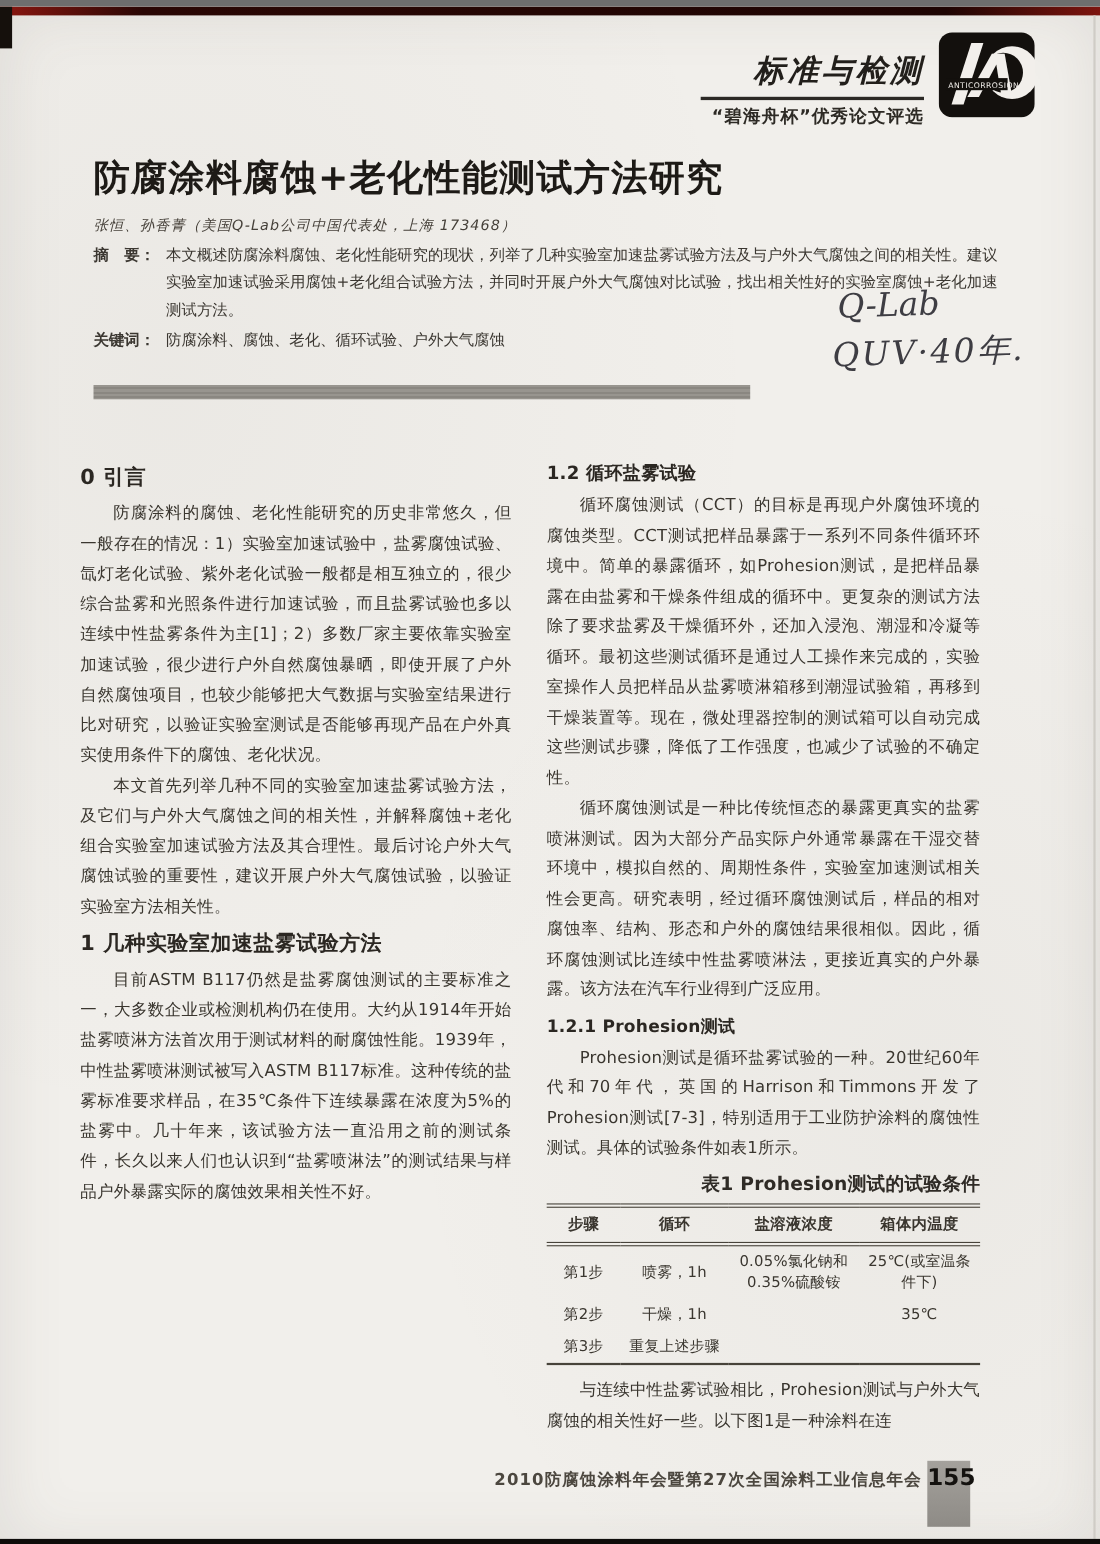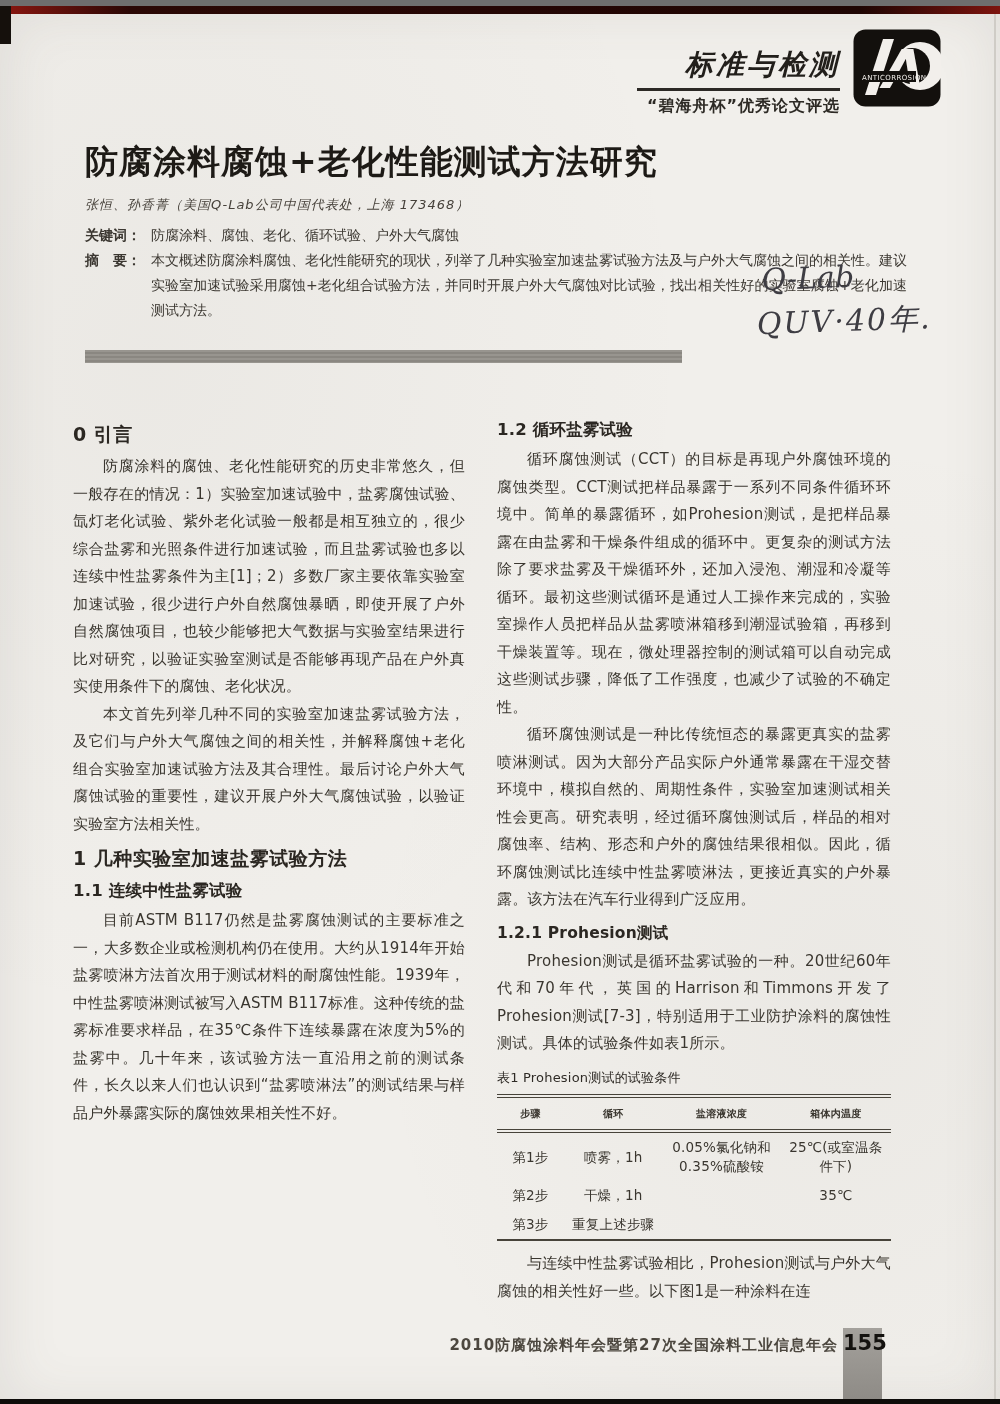--- a/index.html
+++ b/index.html
@@ -58,33 +58,33 @@
   .col { position: absolute; top: 408px; font-size: 15px; line-height: 27.5px;
     text-align: justify; color: #3a362f; letter-spacing: 0.2px; }
   .col-left  { left: 73px;  width: 392px; }
   .col-right { left: 497px; width: 394px; }
   .col p { text-indent: 2em; margin: 0; }
   .h-major { font-size: 19px; font-weight: bold; color: #2b2722; margin: 5px 0 4px; line-height: 30px; letter-spacing: .5px; }
   .h-minor { font-size: 16.5px; font-weight: bold; color: #2b2722; margin: 2px 0 2px; line-height: 28px; }
   .h-sub   { font-size: 15.5px; font-weight: bold; color: #2b2722; margin: 6px 0 2px; line-height: 26px; }
 
   
-  .tbl-caption { text-align: left; font-weight: normal; font-size: 13px; margin: 6px 0 3px; color: #2f2b26; text-indent: 0; }
+  .tbl-caption { text-align: right; font-weight: bold; font-size: 17px; margin: 6px 0 3px; color: #2f2b26; text-indent: 0; }
   table.t1 { width: 100%; border-collapse: collapse; font-size: 13.5px; color: #3a362f;
     border-top: 4px double #47433a; border-bottom: 2px solid #47433a; line-height: 19px; }
   table.t1 th { font-weight: bold; padding: 6px 2px; border-bottom: 4px double #47433a;
-    font-size: 10px; text-align: center; }
+    font-size: 14px; text-align: center; }
   table.t1 td { padding: 5px 2px; text-align: center; }
   .t1 .c0 { width: 17%; } .t1 .c1 { width: 25%; } .t1 .c2 { width: 30%; } .t1 .c3 { width: 28%; }
   .after-table { margin-top: 9px !important; }
 
   
   .footer-conf { position: absolute; top: 1330px; left: 360px; width: 478px; text-align: right;
     font-size: 15px; font-weight: bold; color: #4c473f; letter-spacing: 1px; }
-  .page-strip { position: absolute; top: 1322px; left: 843px; width: 39px; height: 71px;
+  .page-strip { position: absolute; top: 1322px; left: 843px; width: 39px; height: 60px;
     background: linear-gradient(180deg, #a4a19c, #8e8b86); }
   .page-num { font-size: 21px; font-weight: bold; color: #14120f; text-align: center; padding-top: 3px; }
 </style>
 </head>
 <body>
 
 <div class="page">
 
   <div class="topbar"></div>
   <div class="corner-block"></div>
@@ -102,43 +102,42 @@
     <polygon points="12,66 30,10 41,10 23,66" fill="#f2efeb"></polygon>
     <text x="30" y="59" font-size="54" font-weight="bold" font-style="italic" fill="#f2efeb" font-family="DejaVu Sans, sans-serif">A</text>
     <rect x="7" y="42" width="56" height="11" fill="#13100d"></rect>
     <text x="9" y="51" font-size="7" fill="#f2efeb" letter-spacing="0.4" font-family="DejaVu Sans, sans-serif">ANTICORROSION</text>
   </svg>
 
   <div class="article-title">防腐涂料腐蚀+老化性能测试方法研究</div>
   <div class="authors">张恒、孙香菁（美国Q-Lab公司中国代表处，上海 173468）</div>
 
   <div class="abstract-block">
+    <div class="meta-row">
+      <span class="meta-label">摘　要：</span>
+      <span class="meta-text">本文概述防腐涂料腐蚀、老化性能研究的现状，列举了几种实验室加速盐雾试验方法及与户外大气腐蚀之间的相关性。建议实验室加速试验采用腐蚀+老化组合试验方法，并同时开展户外大气腐蚀对比试验，找出相关性好的实验室腐蚀+老化加速测试方法。</span>
+    </div>
     <div class="meta-row kw-row">
       <span class="meta-label">关键词：</span>
       <span class="meta-text">防腐涂料、腐蚀、老化、循环试验、户外大气腐蚀</span>
-    </div>
-    <div class="meta-row">
-      <span class="meta-label">摘　要：</span>
-      <span class="meta-text">本文概述防腐涂料腐蚀、老化性能研究的现状，列举了几种实验室加速盐雾试验方法及与户外大气腐蚀之间的相关性。建议实验室加速试验采用腐蚀+老化组合试验方法，并同时开展户外大气腐蚀对比试验，找出相关性好的实验室腐蚀+老化加速测试方法。</span>
     </div>
   </div>
 
   <div class="handwriting">
     <div>Q-Lab</div>
     <div class="hw-line2">QUV·40年.</div>
   </div>
 
   <div class="divider"></div>
 
   <div class="col col-left">
     <div class="h-major">0 引言</div>
     <p>防腐涂料的腐蚀、老化性能研究的历史非常悠久，但一般存在的情况：1）实验室加速试验中，盐雾腐蚀试验、氙灯老化试验、紫外老化试验一般都是相互独立的，很少综合盐雾和光照条件进行加速试验，而且盐雾试验也多以连续中性盐雾条件为主[1]；2）多数厂家主要依靠实验室加速试验，很少进行户外自然腐蚀暴晒，即使开展了户外自然腐蚀项目，也较少能够把大气数据与实验室结果进行比对研究，以验证实验室测试是否能够再现产品在户外真实使用条件下的腐蚀、老化状况。</p>
     <p>本文首先列举几种不同的实验室加速盐雾试验方法，及它们与户外大气腐蚀之间的相关性，并解释腐蚀+老化组合实验室加速试验方法及其合理性。最后讨论户外大气腐蚀试验的重要性，建议开展户外大气腐蚀试验，以验证实验室方法相关性。</p>
     <div class="h-major">1 几种实验室加速盐雾试验方法</div>
-    <div class="h-minor">1.1 连续中性盐雾试验</div>
     <p>目前ASTM B117仍然是盐雾腐蚀测试的主要标准之一，大多数企业或检测机构仍在使用。大约从1914年开始盐雾喷淋方法首次用于测试材料的耐腐蚀性能。1939年，中性盐雾喷淋测试被写入ASTM B117标准。这种传统的盐雾标准要求样品，在35℃条件下连续暴露在浓度为5%的盐雾中。几十年来，该试验方法一直沿用之前的测试条件，长久以来人们也认识到“盐雾喷淋法”的测试结果与样品户外暴露实际的腐蚀效果相关性不好。</p>
   </div>
 
   <div class="col col-right">
     <div class="h-minor">1.2 循环盐雾试验</div>
     <p>循环腐蚀测试（CCT）的目标是再现户外腐蚀环境的腐蚀类型。CCT测试把样品暴露于一系列不同条件循环环境中。简单的暴露循环，如Prohesion测试，是把样品暴露在由盐雾和干燥条件组成的循环中。更复杂的测试方法除了要求盐雾及干燥循环外，还加入浸泡、潮湿和冷凝等循环。最初这些测试循环是通过人工操作来完成的，实验室操作人员把样品从盐雾喷淋箱移到潮湿试验箱，再移到干燥装置等。现在，微处理器控制的测试箱可以自动完成这些测试步骤，降低了工作强度，也减少了试验的不确定性。</p>
     <p>循环腐蚀测试是一种比传统恒态的暴露更真实的盐雾喷淋测试。因为大部分产品实际户外通常暴露在干湿交替环境中，模拟自然的、周期性条件，实验室加速测试相关性会更高。研究表明，经过循环腐蚀测试后，样品的相对腐蚀率、结构、形态和户外的腐蚀结果很相似。因此，循环腐蚀测试比连续中性盐雾喷淋法，更接近真实的户外暴露。该方法在汽车行业得到广泛应用。</p>
     <div class="h-sub">1.2.1 Prohesion测试</div>
     <p>Prohesion测试是循环盐雾试验的一种。20世纪60年代和70年代，英国的Harrison和Timmons开发了Prohesion测试[7-3]，特别适用于工业防护涂料的腐蚀性测试。具体的试验条件如表1所示。</p>
 

